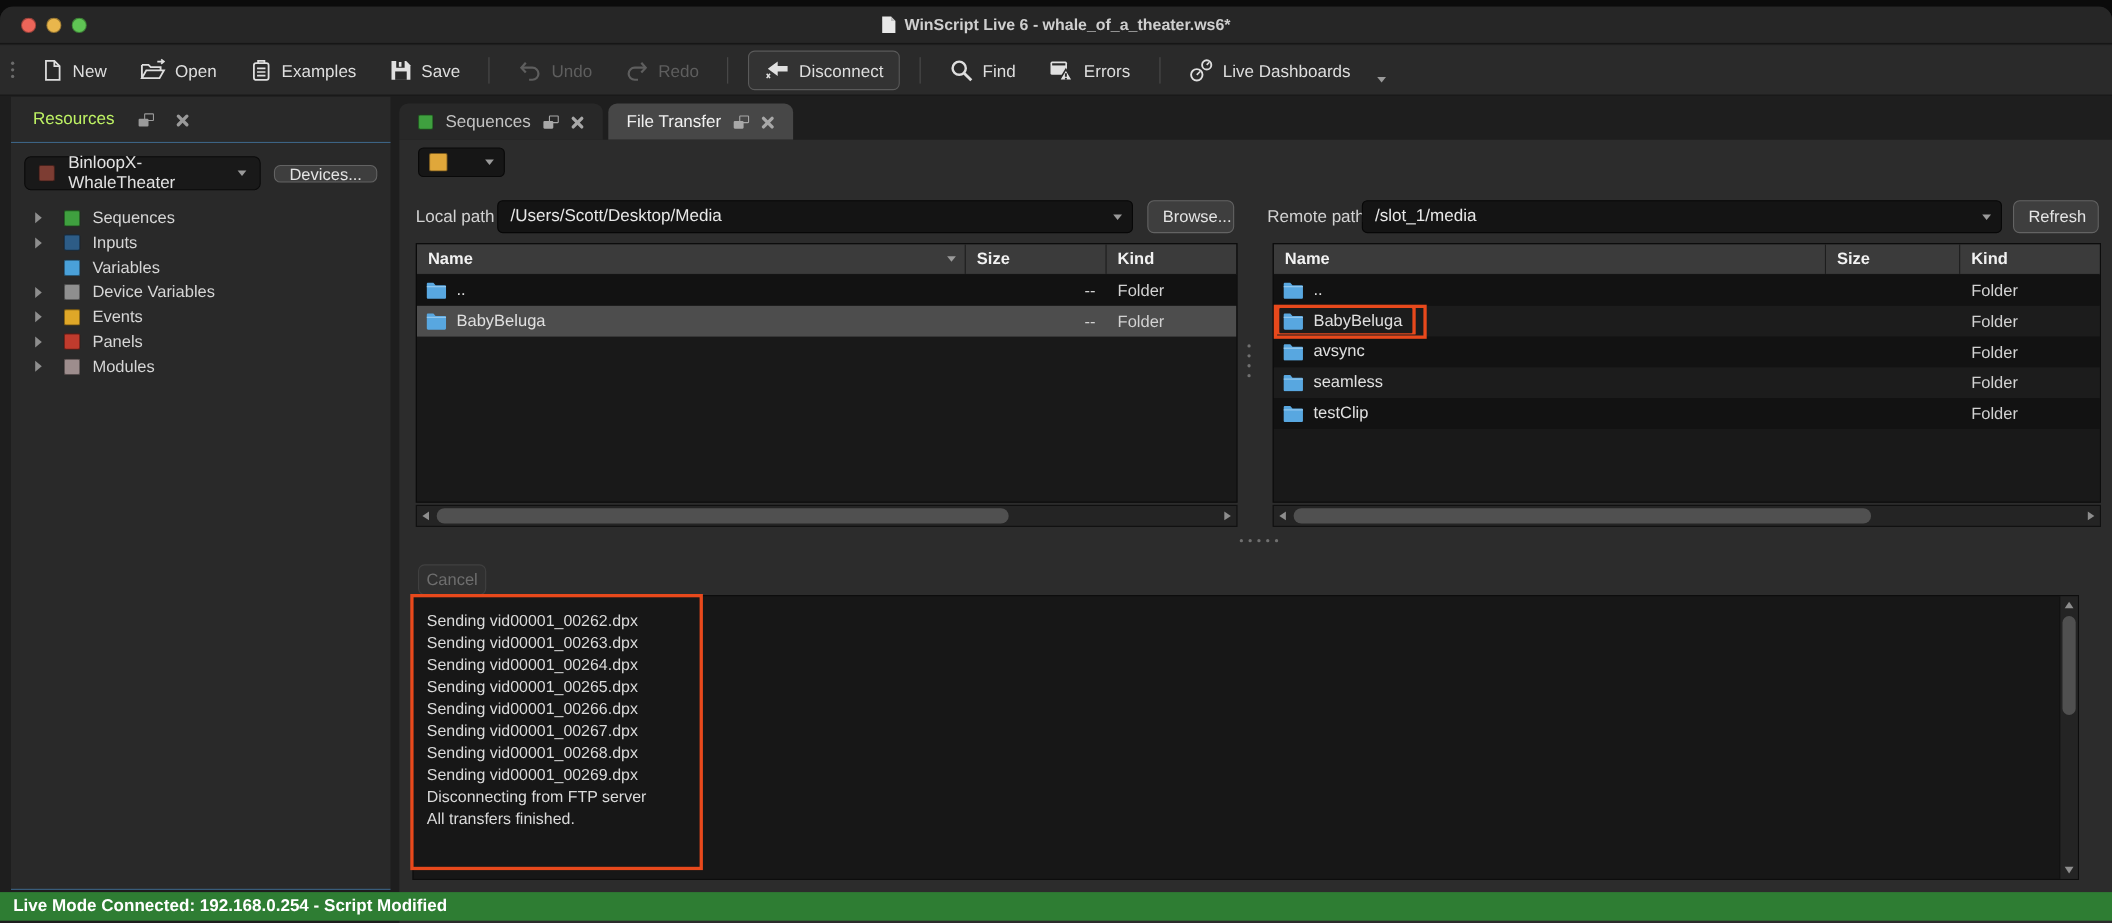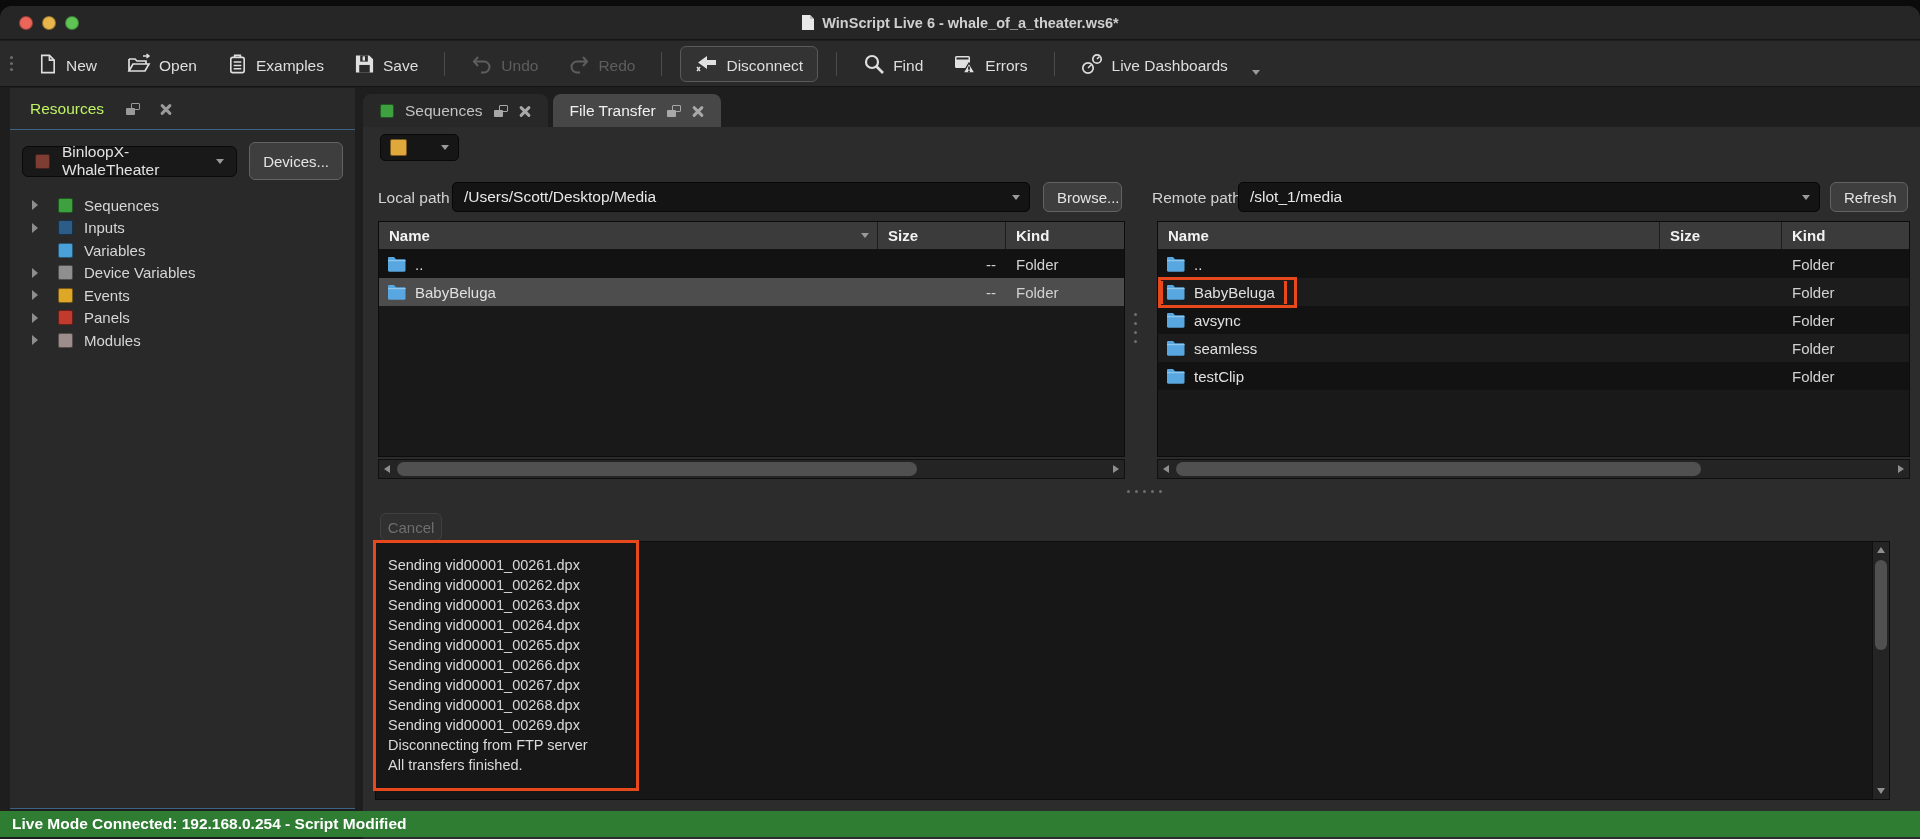--- a/index.html
+++ b/index.html
@@ -44,21 +44,21 @@
   .close-x { position:relative; width:12px; height:12px; }
   .close-x::before, .close-x::after { content:""; position:absolute; left:-1px; top:5px; width:14px; height:3px; border-radius:2px; background:#9a9a9a; }
   .close-x::before { transform:rotate(45deg); } .close-x::after { transform:rotate(-45deg); }
 
   .device-row { display:flex; align-items:center; gap:12px; padding:12px 12px 0 12px; }
   .device-combo { flex:1; height:31px; background:#191919; border:1px solid #0a0a0a; border-radius:6px;
                   display:flex; align-items:center; gap:12px; padding:0 12px; color:#e2e2e2; font-size:15.5px; }
   .sq { width:15px; height:15px; border-radius:2px; border:1px solid rgba(0,0,0,.45); flex:0 0 auto; }
   .device-combo .spacer { flex:1; }
   .btn { background:#3e3e3e; border:1px solid #636363; border-radius:6px; color:#e4e4e4;
-         font-size:15px; font-family:inherit; height:38px; padding:0 13px; }
+         font-size:15px; font-family:inherit; height:16px; padding:0 13px; }
 
   .tree { margin-top:14px; }
   .tree-row { display:flex; align-items:center; height:22.5px; padding-left:22px; gap:0; color:#d6d6d6; font-size:15px; }
   .tw { width:26px; display:flex; align-items:center; }
   .tw i { width:0; height:0; border-top:5px solid transparent; border-bottom:5px solid transparent; border-left:6px solid #8e8e8e; }
   .tree-row.leaf .tw i { visibility:hidden; }
   .tree-label { margin-left:11px; }
 
   
   .main { position:absolute; left:363px; top:88px; width:1557px; height:715px; }
@@ -528,21 +528,20 @@
             <span class="dot"></span>
             <span class="dot"></span>
             <span class="dot"></span>
         </div>
 
         <button class="cancel-btn" disabled="">Cancel</button>
 
         <div class="log">
           <div>
 
-          <div class="log-line">Sending vid00001_00261.dpx</div>
               <div class="log-line">Sending vid00001_00262.dpx</div>
               <div class="log-line">Sending vid00001_00263.dpx</div>
               <div class="log-line">Sending vid00001_00264.dpx</div>
               <div class="log-line">Sending vid00001_00265.dpx</div>
               <div class="log-line">Sending vid00001_00266.dpx</div>
               <div class="log-line">Sending vid00001_00267.dpx</div>
               <div class="log-line">Sending vid00001_00268.dpx</div>
               <div class="log-line">Sending vid00001_00269.dpx</div>
               <div class="log-line">Disconnecting from FTP server</div>
               <div class="log-line">All transfers finished.</div>

